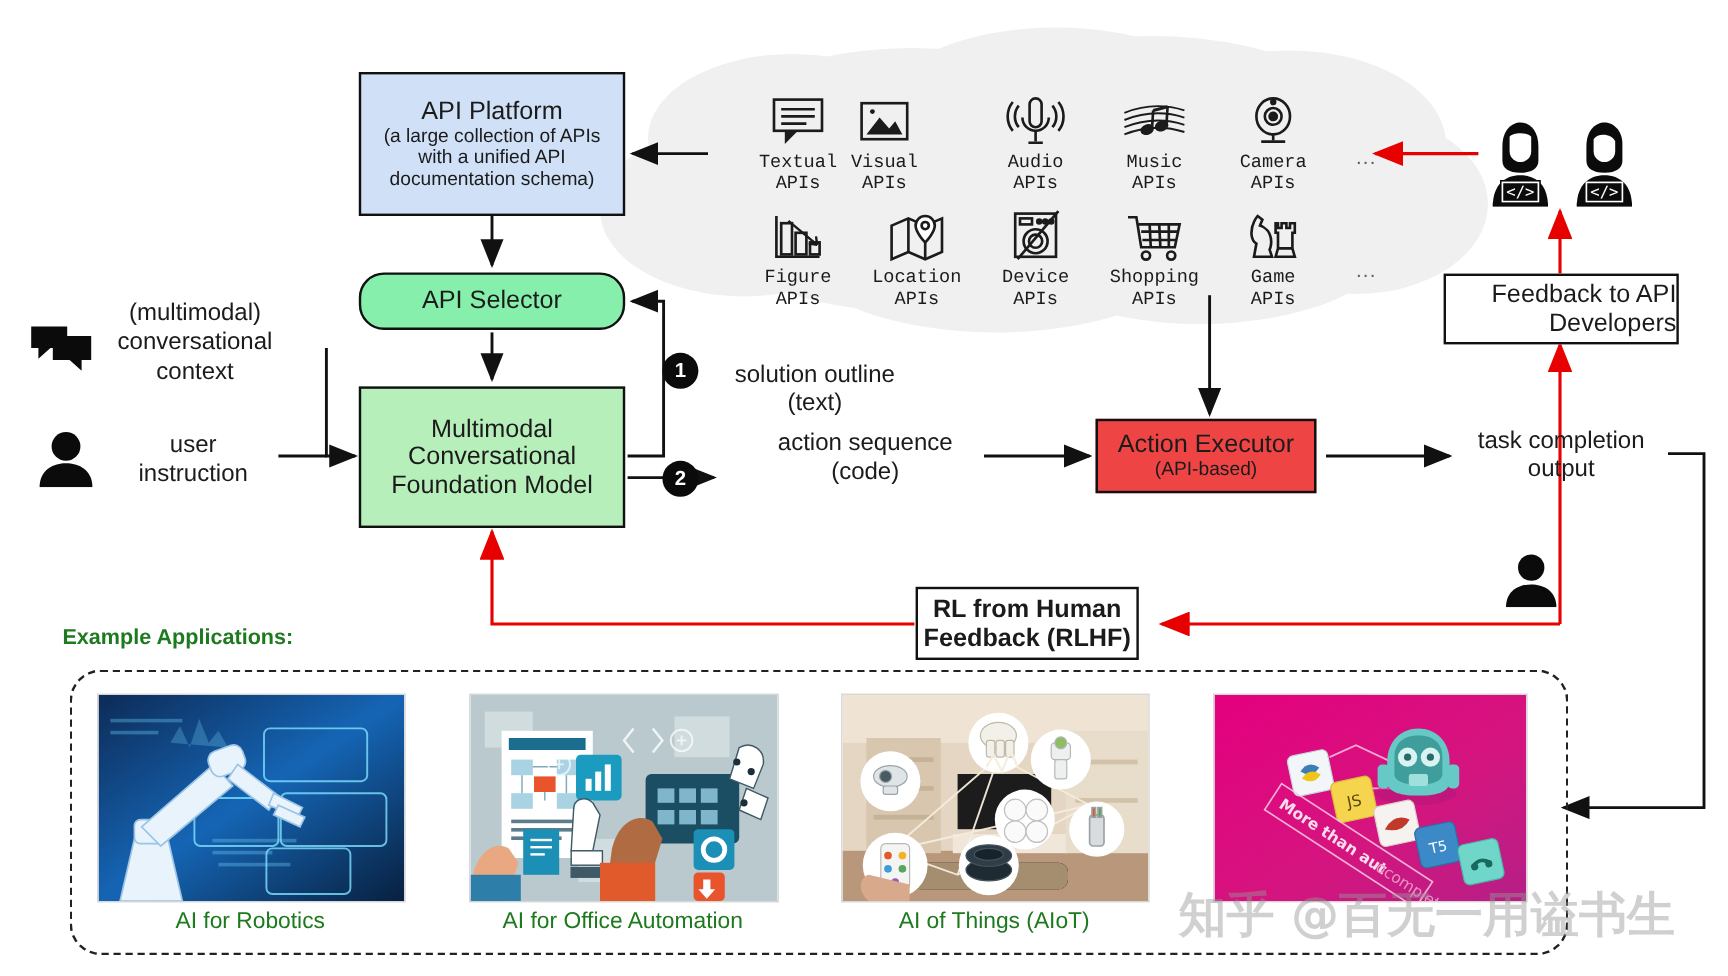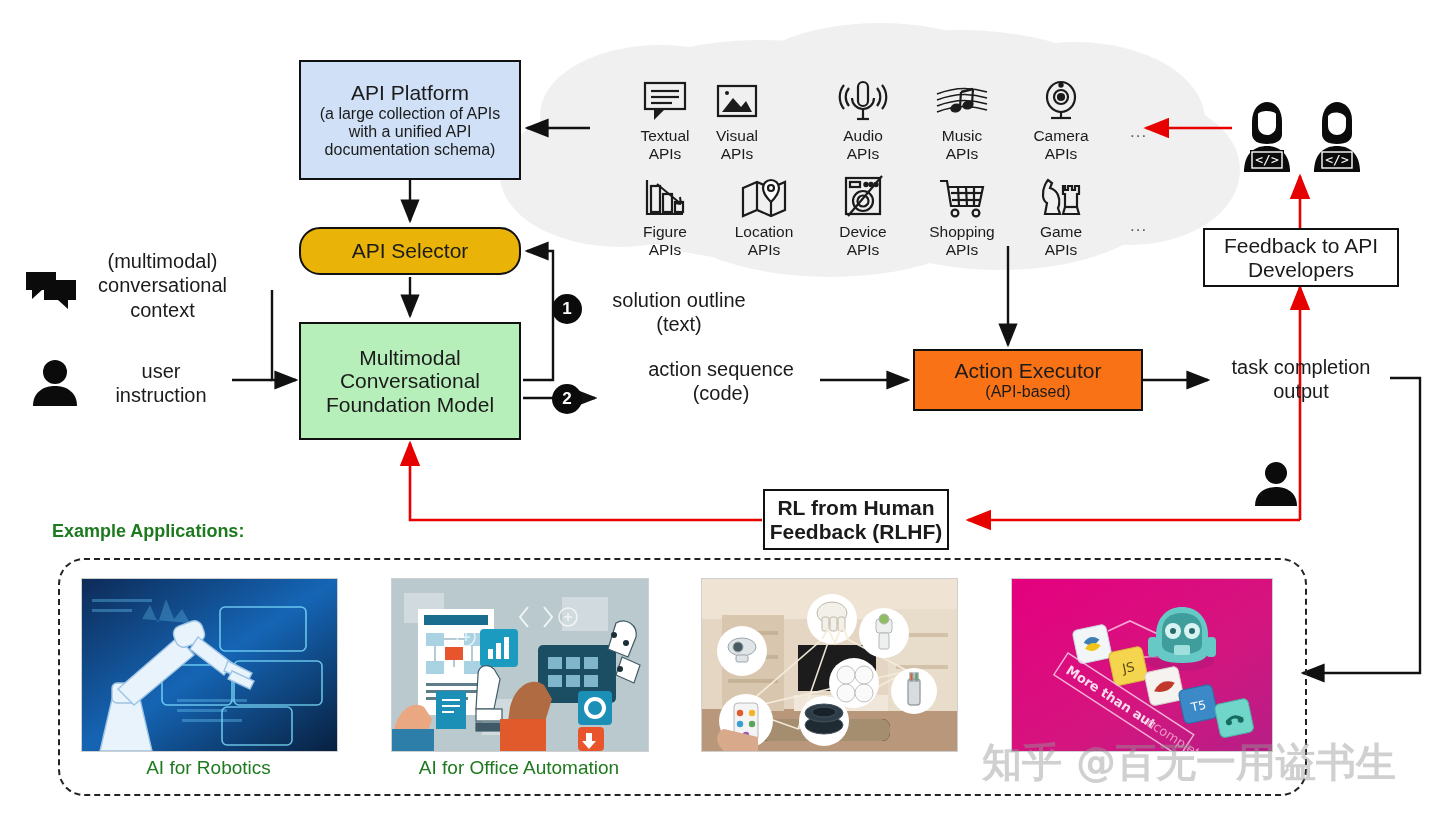--- a/index.html
+++ b/index.html
@@ -7,21 +7,21 @@
        font-family:"Liberation Sans","DejaVu Sans",sans-serif;color:#1b1b1b;}
   #stage{position:absolute;left:0;top:0;width:1440px;height:813px;}
   svg.layer{position:absolute;left:0;top:0;width:1440px;height:813px;pointer-events:none;}
   .node{position:absolute;box-sizing:border-box;display:flex;flex-direction:column;
         align-items:center;justify-content:center;text-align:center;line-height:1.12;}
   .boxed{border:2.6px solid #111;}
   .thin{border:2px solid #111;}
   .t-title{font-size:21px;}
   .t-sub{font-size:16px;}
   .plainlabel{position:absolute;text-align:center;font-size:20px;line-height:1.22;}
-  .apiIcon{position:absolute;width:96px;text-align:center;}
+  .apiIcon{position:absolute;width:96px;text-align:center;font-family:Liberation Mono, monospace;}
   .apiIcon .glyph{height:52px;display:flex;align-items:flex-end;justify-content:center;}
   .apiIcon .cap{font-size:15.5px;line-height:1.15;margin-top:3px;color:#1b1b1b;}
   .dots{position:absolute;font-size:17px;color:#5c5c5c;letter-spacing:1px;}
   .numbadge{position:absolute;width:30px;height:30px;border-radius:50%;background:#0b0b0b;
             color:#fff;font-size:17px;font-weight:bold;display:flex;align-items:center;
             justify-content:center;}
   .appsTitle{position:absolute;font-size:18px;font-weight:bold;color:#1e7a1e;}
   .appsBox{position:absolute;border:2px dashed #222;border-radius:26px;}
   .thumb{position:absolute;overflow:hidden;border:1px solid #cfcfcf;}
   .thumbCap{position:absolute;text-align:center;font-size:19px;color:#1e7a1e;}
@@ -260,36 +260,36 @@
     </g>
   </svg>
 
   <div class="node boxed" style="left:299px;top:60px;width:222px;height:120px;background:#cfe0f7;">
     <div class="t-title">API Platform</div>
     <div class="t-sub">(a large collection of APIs</div>
     <div class="t-sub">with a unified API</div>
     <div class="t-sub">documentation  schema)</div>
   </div>
 
-  <div class="node boxed" style="left:299px;top:227px;width:222px;height:48px;background:#eab308;border-radius:21px;">
+  <div class="node boxed" style="left:299px;top:227px;width:222px;height:48px;background:#86efac;border-radius:21px;">
     <div class="t-title">API Selector</div>
   </div>
 
   <div class="node boxed" style="left:299px;top:322px;width:222px;height:118px;background:#b6efba;">
     <div class="t-title">Multimodal</div>
     <div class="t-title">Conversational</div>
     <div class="t-title">Foundation  Model</div>
   </div>
 
-  <div class="node boxed" style="left:913px;top:349px;width:230px;height:62px;background:#f97316;">
+  <div class="node boxed" style="left:913px;top:349px;width:184px;height:62px;background:#ef4444;">
     <div class="t-title">Action Executor</div>
     <div class="t-sub">(API-based)</div>
   </div>
 
-  <div class="node thin" style="left:1203px;top:228px;width:196px;height:59px;background:#ffffff;">
+  <div class="node thin" style="left:1203px;top:228px;width:196px;height:59px;background:#ffffff;align-items:flex-end;">
     <div class="t-title">Feedback to API</div>
     <div class="t-title">Developers</div>
   </div>
 
   <div class="node boxed" style="left:763px;top:489px;width:186px;height:61px;background:#ffffff;font-weight:bold;">
     <div class="t-title">RL from Human</div>
     <div class="t-title">Feedback (RLHF)</div>
   </div>
 
   <div class="personIcon" style="left:24px;top:268px;">
@@ -309,21 +309,21 @@
       <circle cx="25" cy="14" r="12"></circle>
       <path d="M3 48 C3 33 15 28 25 28 C35 28 47 33 47 48 Z"></path>
     </svg>
   </div>
   <div class="plainlabel" style="left:86px;top:359px;width:150px;">
     <div>user</div>
     <div>instruction</div>
   </div>
 
   <div class="numbadge" style="left:552px;top:294px;">1</div>
-  <div class="plainlabel" style="left:592px;top:288px;width:174px;">
+  <div class="plainlabel" style="left:592px;top:300px;width:174px;">
     <div>solution outline</div>
     <div>(text)</div>
   </div>
 
   <div class="numbadge" style="left:552px;top:384px;">2</div>
   <div class="plainlabel" style="left:628px;top:357px;width:186px;">
     <div>action sequence</div>
     <div>(code)</div>
   </div>
 
@@ -564,20 +564,21 @@
             <circle cx="50" cy="145" r="3.2" fill="#57a65a"></circle>
             <circle cx="44" cy="156" r="3.2" fill="#9b59b6"></circle>
           </g>
         <path d="M22 150 C14 152 12 164 22 172 L56 172 L56 158 Z" fill="#d8a98a"></path>
       </g>
       <g fill="none" stroke="#f6eddd" stroke-width="2" opacity=".9">
           <path d="M120 60 l6 -10 l7 14 l7 -18 l6 14"></path>
         </g>
     </svg>
   </div>
+  <div class="thumbCap" style="left:701px;top:757px;width:255px;">AI of Things (AIoT)</div>
 
   <div class="thumb" style="left:1011px;top:578px;width:260px;height:172px;">
     <svg width="260" height="172" viewBox="0 0 260 172">
       <defs>
         <linearGradient id="g4" x1="0" y1="0" x2="1" y2="1">
           <stop offset="0%" stop-color="#e5007e"></stop>
             <stop offset="60%" stop-color="#d4157f"></stop>
             <stop offset="100%" stop-color="#b51f86"></stop>
         </linearGradient>
       </defs>

